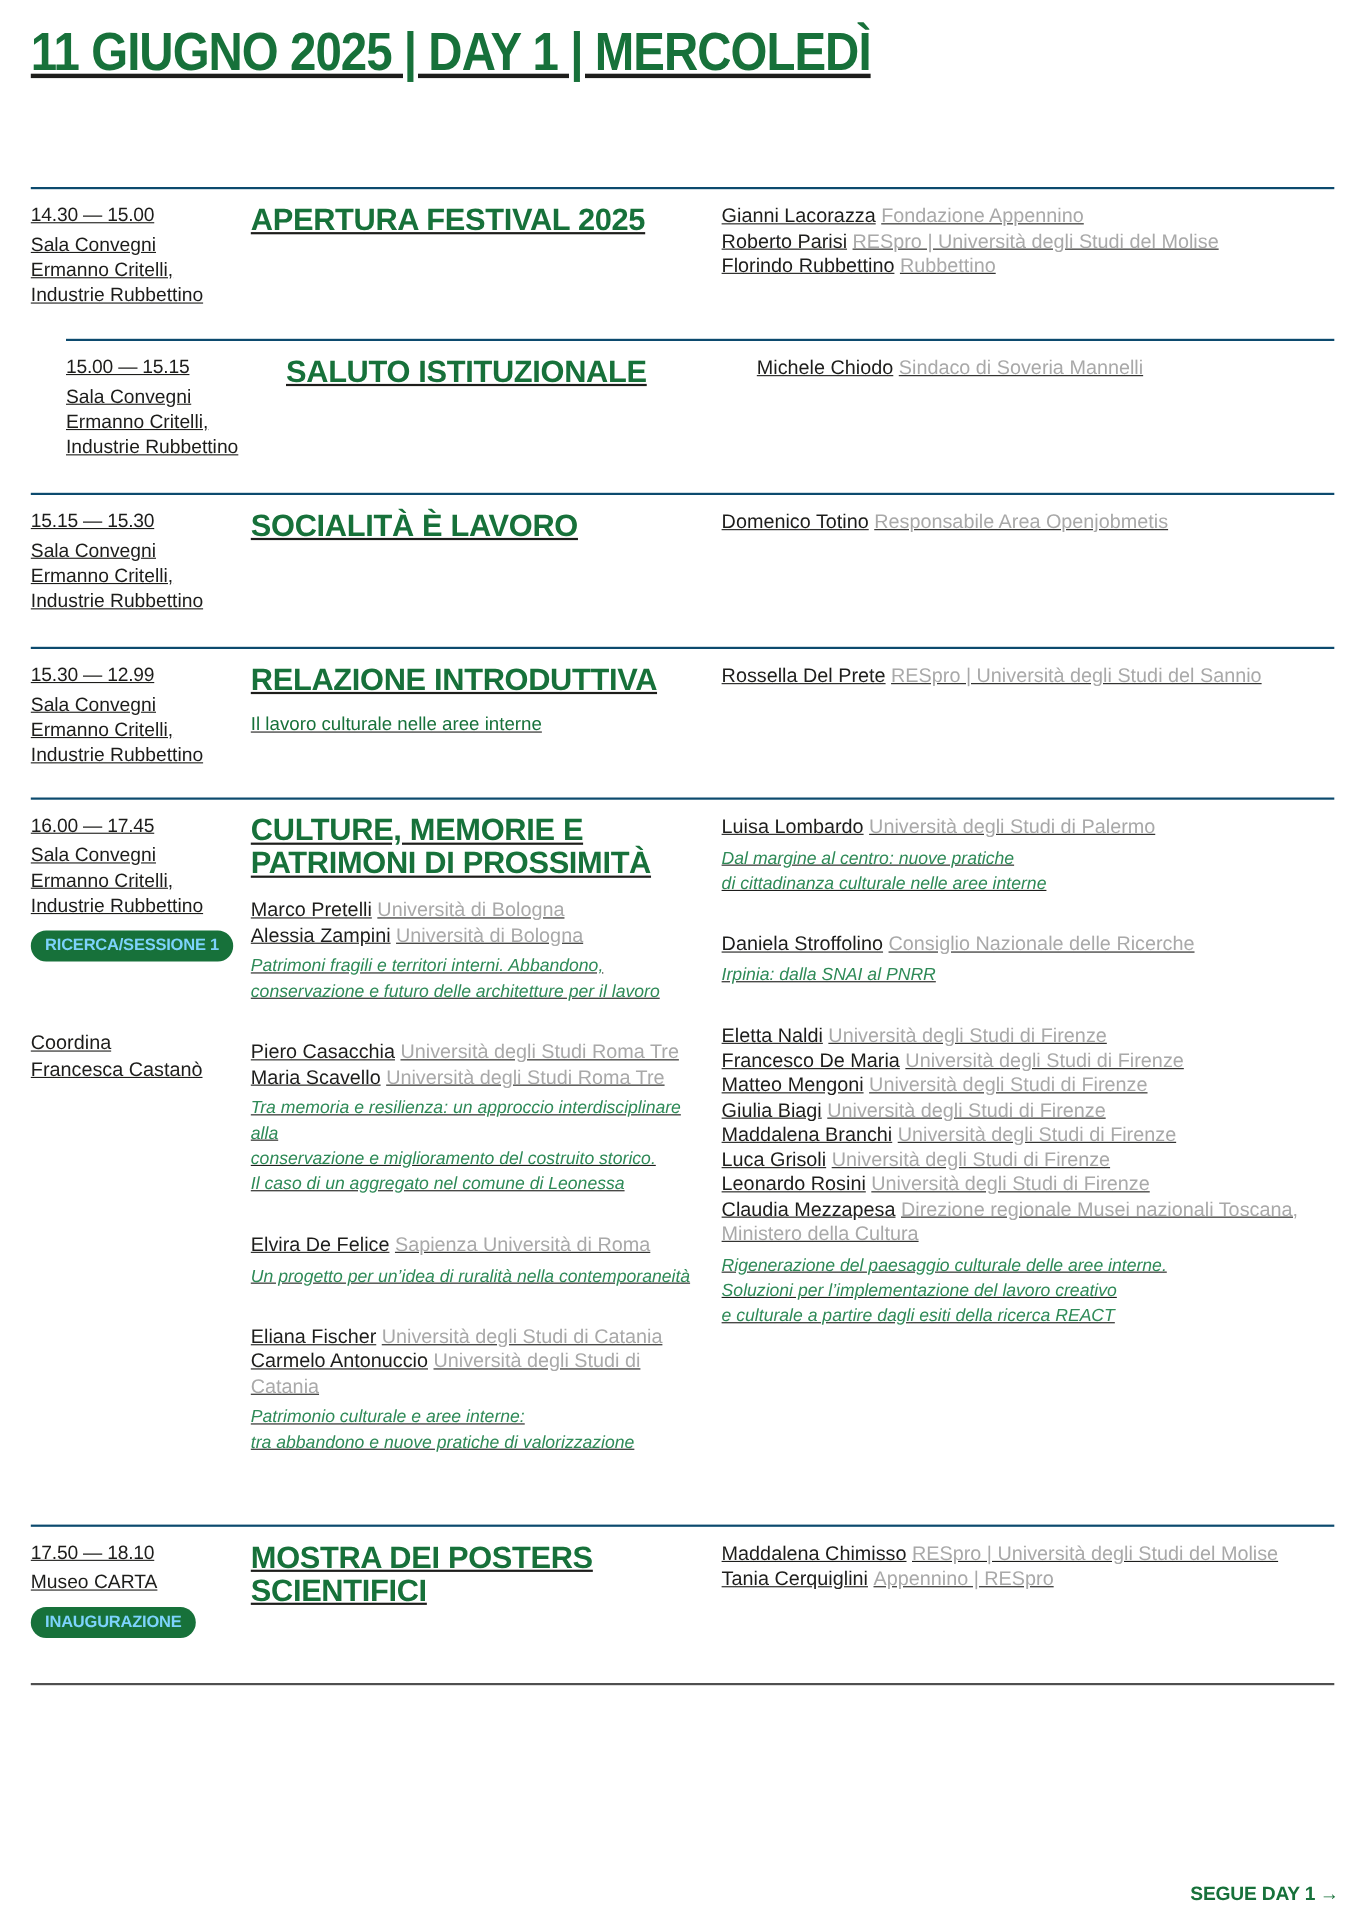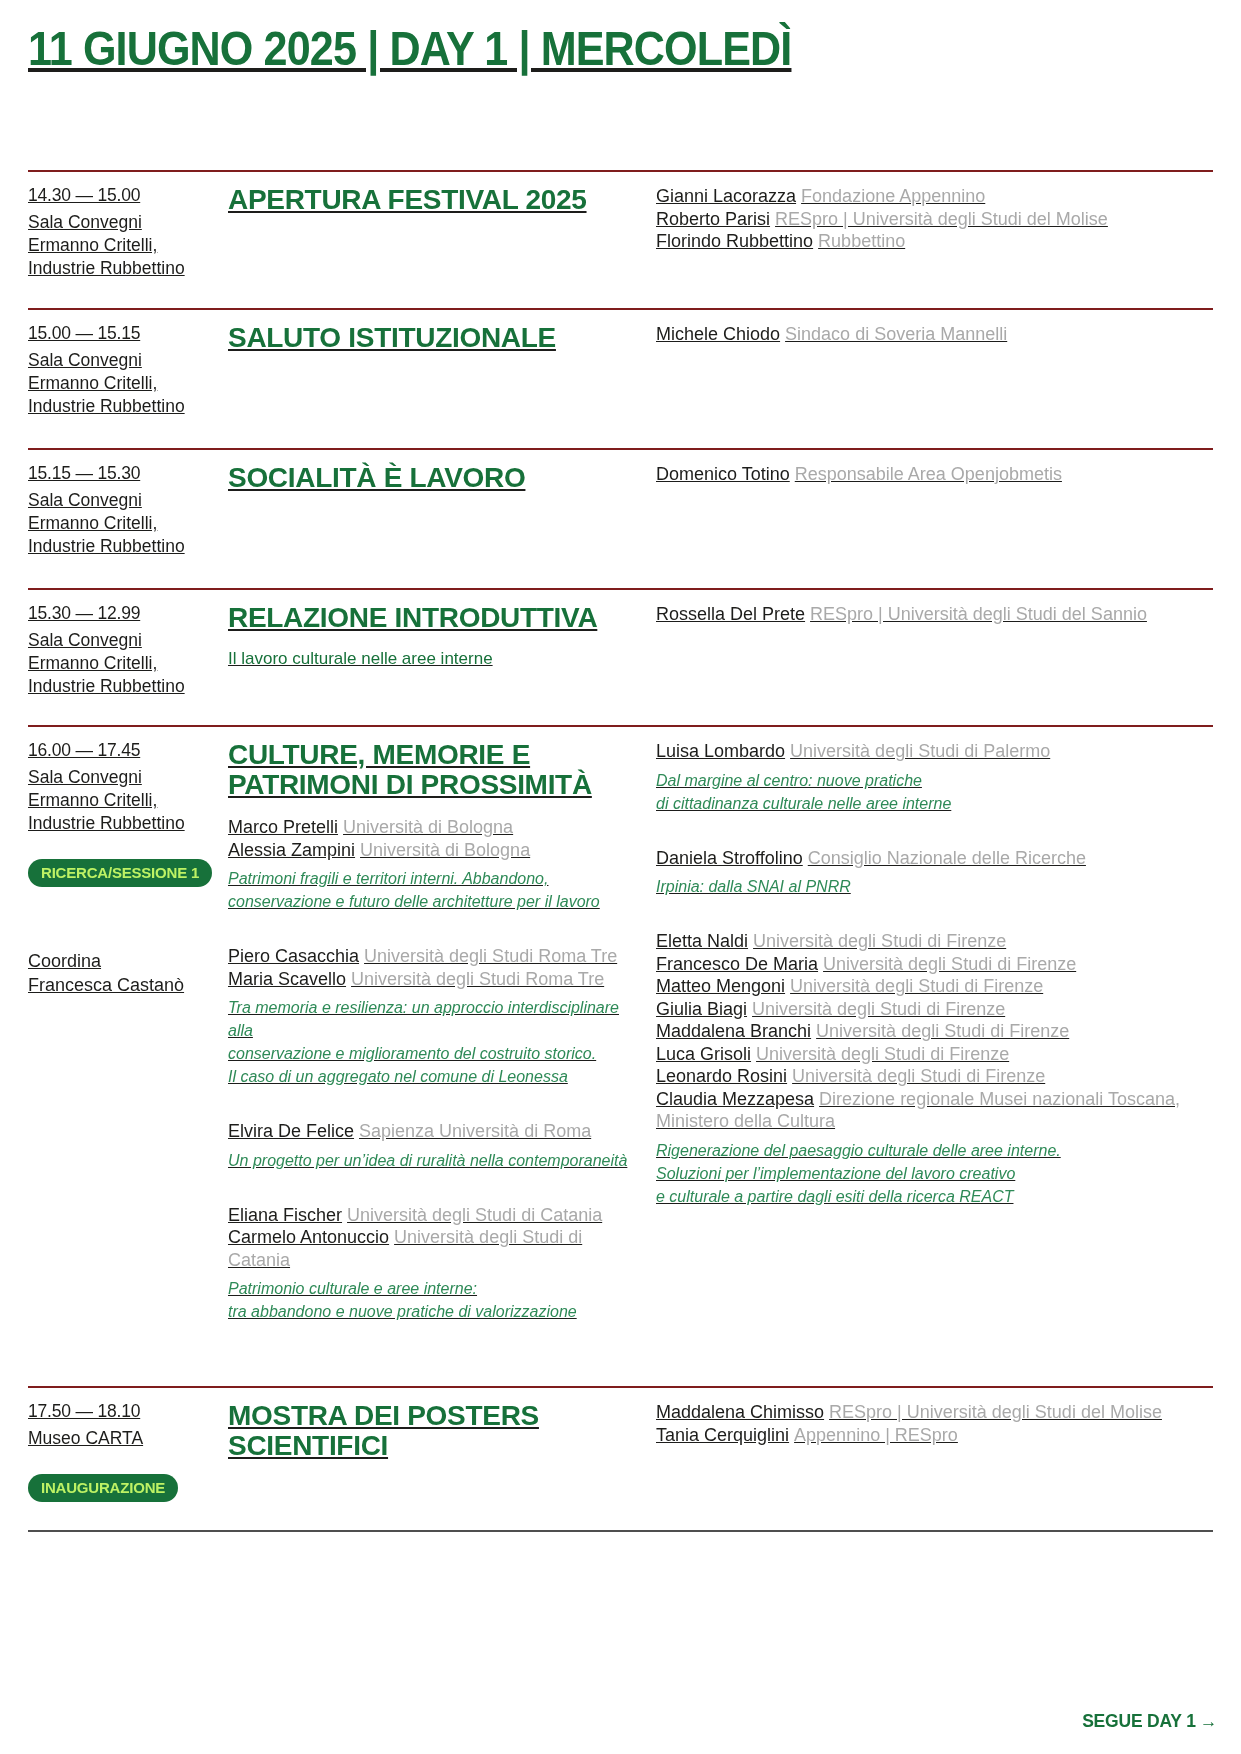--- a/index.html
+++ b/index.html
@@ -26,43 +26,43 @@
     letter-spacing:-1px;
     line-height:1.0;
     transform:scaleX(0.88);
     transform-origin:left top;
     white-space:nowrap;
   }
 
   .session {
     display:grid;
     grid-template-columns:200px 428px 1fr;
-    border-top:2px solid #7f1d1d;
+    border-top:2px solid #0c4a6e;
     box-sizing:border-box;
     padding-top:13px;
   }
   .s0 { min-height:138px; }
-  .s1 { min-height:140px; }
+  .s1 { min-height:140px;margin-left:32px; }
   .s2 { min-height:140px; }
   .s3 { min-height:137px; }
   .s4 { min-height:661px; }
   .s5 { min-height:144px; }
 
   .time { font-size:17.5px; margin-bottom:5px; letter-spacing:-0.2px; }
   .location { font-size:17.5px; line-height:23px; }
 
   .badge {
     display:inline-block;
     background:#17713a;
-    color:#bef264;
+    color:#7dd3fc;
     font-size:15px;
     font-weight:700;
     padding:5px 13px 6px 13px;
     border-radius:16px;
-    margin-top:24px;
+    margin-top:11px;
     letter-spacing:-0.2px;
   }
   .coordina { margin-top:62px; font-size:18px; line-height:24px; }
 
   .stitle {
     color:#17713a;
     font-size:28px;
     font-weight:700;
     line-height:30px;
     letter-spacing:-0.3px;

